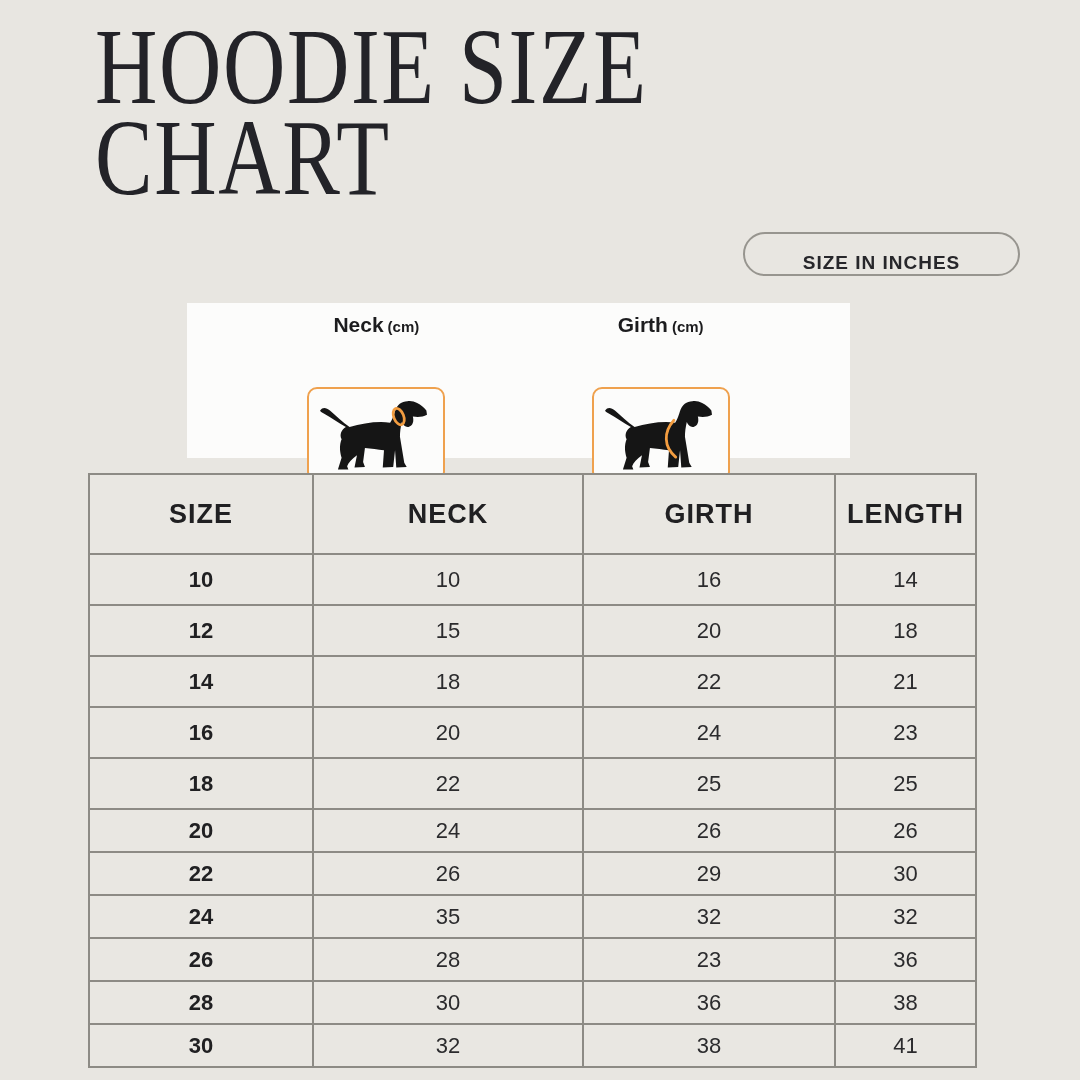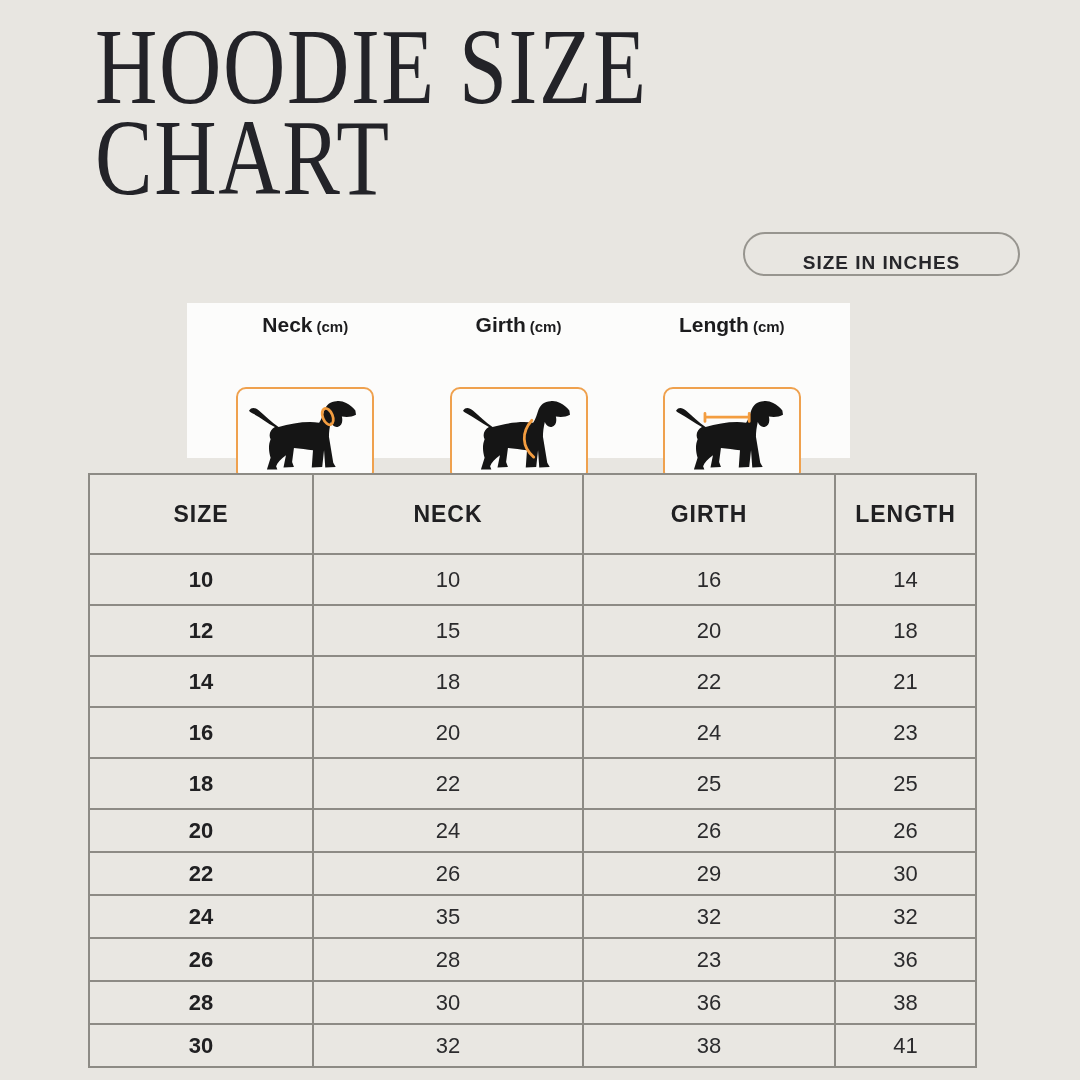--- a/index.html
+++ b/index.html
@@ -38,21 +38,21 @@
   .marker{display:none;}
   
   .size-table{
     position:absolute;left:88px;top:473px;width:887px;
     border-collapse:collapse;table-layout:fixed;
   }
   .size-table th,.size-table td{
     border:2px solid #8d8b85;text-align:center;vertical-align:middle;
     background:#e9e7e2;padding:0;
   }
-  .size-table th{height:78px;font-size:23px;font-weight:700;letter-spacing:1px;color:#202022;}
+  .size-table th{height:78px;font-size:27px;font-weight:700;letter-spacing:1px;color:#202022;}
   .size-table td{font-size:22px;font-weight:400;color:#2b2b2d;}
   .size-table td:first-child{font-weight:700;color:#202022;}
   .size-table tbody tr{height:43px;}
   .size-table tbody tr:nth-child(-n+5){height:51px;}
 </style>
 </head>
 <body>
 
 <div class="canvas">
 
@@ -112,47 +112,20 @@
         <g class="marker marker-girth" fill="none" stroke="#f39d40" stroke-width="4.5" stroke-linecap="round" style="display: inline;">
           <path d="M121 46 C104 65 104 89 124 106"></path>
         </g>
         <g class="marker marker-length" fill="none" stroke="#f39d40" stroke-width="4.5" stroke-linecap="round">
           <path d="M56 35 L56 48 M56 41 L128 41 M128 35 L128 48"></path>
         </g>
       </svg>
     </div>
   </div>
 
-  <div class="panel">
-    <div class="panel-label">
-      <span class="lbl">Length</span><span class="unit">(cm)</span>
-    </div>
-    <div class="dog-box">
-      <svg viewBox="0 0 200 140" aria-hidden="true">
-        <path class="dog-body" fill="#151515" d="M9 30 C13 24 19 25 25 30 C35 39 47 50 57 57 C78 51 103 47 123 50
-             C127 44 129 38 131 31 C134 21 142 15 151 15 C156 14 162 15 167 18
-             C173 21 179 26 182 30 L183 37 C176 41 168 41 160 40
-             C162 48 160 55 153 57 C148 58 144 54 142 49
-             C140 58 139 65 139 73 L146 115 L150 122 L133 123 L131 95 L128 122
-             L111 123 L113 95 C103 93 92 92 82 91 L79 114 L82 122 L65 123 L69 103
-             C61 109 55 115 53 121 L55 126 L38 126 L44 107
-             C41 97 40 87 44 77 C40 69 44 61 51 57
-             C39 51 27 41 15 35 C12 33 9 32 9 30 Z"></path>
-        <g class="marker marker-neck" fill="none" stroke="#f39d40" stroke-width="4.5" stroke-linecap="round">
-          <ellipse cx="137" cy="40" rx="8" ry="14" transform="rotate(-22 137 40)"></ellipse>
-        </g>
-        <g class="marker marker-girth" fill="none" stroke="#f39d40" stroke-width="4.5" stroke-linecap="round">
-          <path d="M121 46 C104 65 104 89 124 106"></path>
-        </g>
-        <g class="marker marker-length" fill="none" stroke="#f39d40" stroke-width="4.5" stroke-linecap="round" style="display: inline;">
-          <path d="M56 35 L56 48 M56 41 L128 41 M128 35 L128 48"></path>
-        </g>
-      </svg>
-    </div>
-  </div>
 </div>
 
   <table class="size-table">
     <colgroup>
       <col style="width:224px">
         <col style="width:270px">
         <col style="width:252px">
         <col style="width:141px">
     </colgroup>
     <thead>

